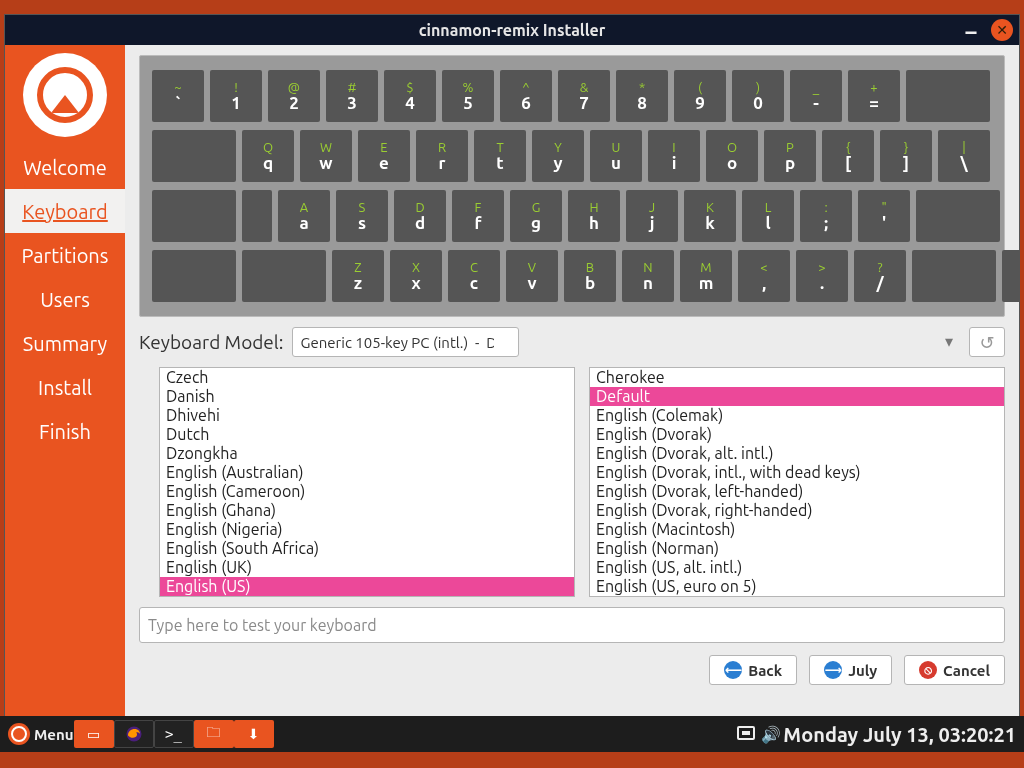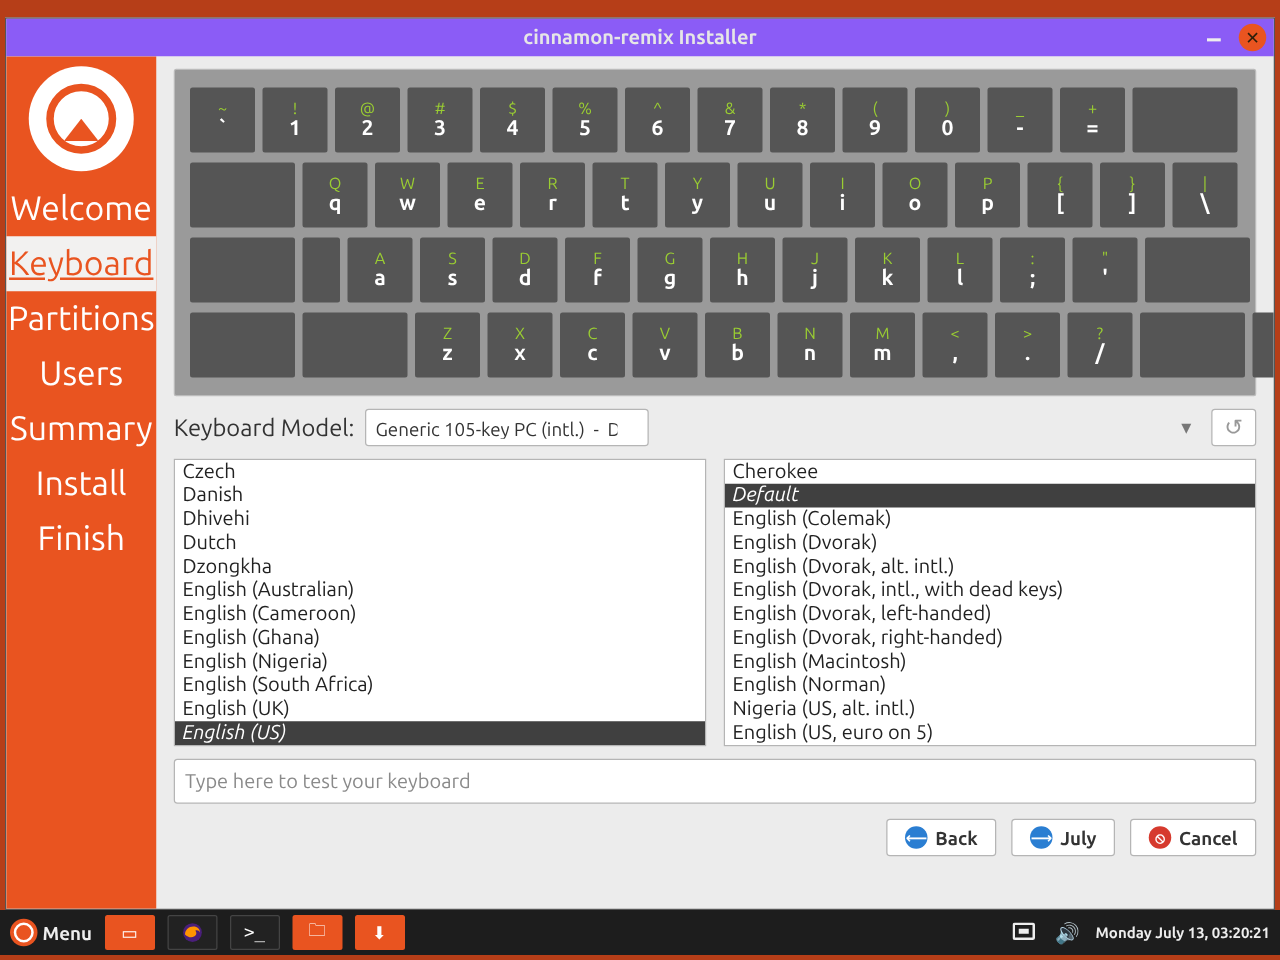--- a/index.html
+++ b/index.html
@@ -1,61 +1,61 @@
 <!DOCTYPE html>
 <html><head>
 <meta charset="utf-8">
 <style>
   * { margin:0; padding:0; box-sizing:border-box; font-family:"Ubuntu","DejaVu Sans",sans-serif; }
   body { width:1024px; height:768px; background:#b63e18; overflow:hidden; position:relative; }
   .top-bar { height:14px; background:#b63e18; }
   .window { position:absolute; top:14px; left:4px; right:4px; bottom:40px; background:#ececec; border:1px solid #555; display:flex; flex-direction:column; }
-  .titlebar { height:30px; background:#8b5cf6; display:flex; align-items:center; justify-content:center; position:relative; color:#e6e6e6; font-size:16px; font-weight:bold; }
+  .titlebar { height:30px; background:#0f172a; display:flex; align-items:center; justify-content:center; position:relative; color:#e6e6e6; font-size:16px; font-weight:bold; }
   .titlebar .controls { position:absolute; right:6px; top:4px; display:flex; gap:10px; align-items:center; }
   .ctl-min { width:20px; height:20px; display:flex; align-items:center; justify-content:center; color:#eee; font-weight:bold; font-size:22px; }
   .ctl-close { width:22px; height:22px; border-radius:50%; background:#e95420; color:#2b1e0a; display:flex; align-items:center; justify-content:center; font-weight:bold; font-size:14px; }
   .body { flex:1; display:flex; overflow:hidden; }
   .sidebar { width:120px; background:#e95420; display:flex; flex-direction:column; align-items:center; padding-top:8px; }
   .logo { width:84px; height:84px; border-radius:50%; background:#fff; display:flex; align-items:center; justify-content:center; margin-bottom:8px; }
   .logo-inner { width:56px; height:56px; border-radius:50%; border:6px solid #e95420; background:#fff; position:relative; overflow:hidden; }
   .logo-inner::after { content:""; position:absolute; bottom:4px; left:8px; right:8px; height:18px; background:#e95420; clip-path:polygon(0 100%,50% 0,100% 100%); }
   .nav { list-style:none; width:100%; }
-  .nav li { height:44px; display:flex; align-items:center; justify-content:center; color:#fff; font-size:27px; }
+  .nav li { height:44px; display:flex; align-items:center; justify-content:center; color:#fff; font-size:20px; }
   .nav li.active { background:#f2f1f0; color:#e95420;text-decoration:underline; }
   .main { flex:1; padding:10px 14px 14px 14px; display:flex; flex-direction:column; gap:10px; overflow:hidden; }
   .kb-panel { border:1px solid #bbb; background:#9a9a9a; border-radius:2px; padding:14px 12px; display:flex; flex-direction:column; gap:8px; }
   .kb-row { display:flex; gap:6px; }
   .key { background:#555; border-radius:2px; flex:0 0 52px; height:52px; display:flex; flex-direction:column; align-items:center; justify-content:center; color:#fff; font-size:15px; line-height:1.1; }
   .key .shift { color:#9acd32; font-size:13px; }
   .key .main-char { color:#fff; font-weight:bold; font-size:17px; }
   .key.double { flex:0 0 84px; }
   .key.stub { background:#555; opacity:1; flex:0 0 30px; }
   .key.blank { background:#555; }
   .model-row { display:flex; align-items:center; gap:8px; }
   .model-label { font-size:19px; color:#333; white-space:nowrap; }
   .model-select { flex:1; height:30px; border:1px solid #b5b5b5; background:#fff; border-radius:3px; padding:0 24px 0 8px; font-size:15px; color:#333; appearance:none; position:relative; }
   .select-wrap { flex:1; position:relative; }
   .select-wrap::after { content:"▾"; position:absolute; right:8px; top:5px; color:#777; pointer-events:none; }
   .reset-btn { width:36px; height:30px; border:1px solid #b5b5b5; border-radius:3px; background:#fff; color:#999; font-size:18px; display:flex; align-items:center; justify-content:center; }
-  .lists { display:flex; gap:14px; height:230px; }
+  .lists { display:flex; gap:14px; height:230px;margin-left:20px; }
   .listbox { flex:1; border:1px solid #b5b5b5; background:#fff; overflow-y:scroll; position:relative; font-size:16px; }
   .listbox .item { padding:0 6px; height:19px; line-height:19px; white-space:nowrap; cursor:default; color:#222; }
-  .listbox .item.sel { background:#404040; color:#fff;font-style:italic; }
+  .listbox .item.sel { background:#ec4899; color:#fff; }
   .test-input { height:36px; border:1px solid #b5b5b5; border-radius:3px; background:#fff; padding:12px 8px; font-size:16px; color:#333; }
   .test-input::placeholder { color:#8a8a8a; }
   .btn-row { display:flex; gap:12px; justify-content:flex-end; margin-top:2px; }
   .btn { height:30px; padding:0 14px; border:1px solid #b5b5b5; border-radius:3px; background:#fff; display:flex; align-items:center; gap:6px; font-size:15px; color:#333; font-weight:bold; }
   .btn .ico { width:18px; height:18px; display:flex; align-items:center; justify-content:center; border-radius:50%; background:#2a7ed2; color:#fff; font-size:12px; }
   .btn .ico.red { background:#d63a2e; }
-  .panel { position:absolute; left:0; right:0; bottom:4px; height:36px; background:#1d1d1d; display:flex; align-items:center; padding:0 8px; color:#eee; font-size:15px; gap:10px; }
+  .panel { position:absolute; left:0; right:0; bottom:16px; height:36px; background:#1d1d1d; display:flex; align-items:center; padding:0 8px; color:#eee; font-size:15px; }
   .panel .menu-btn { display:flex; align-items:center; gap:4px; font-weight:bold; }
   .panel .task { width:40px; height:28px; background:#e95420; border-radius:2px; display:flex; align-items:center; justify-content:center; color:#fff; font-size:14px; }
   .panel .task.dark { background:#222; border:1px solid #444; }
   .panel .spacer { flex:1; }
-  .panel .clock { font-weight:bold; font-size:12px; }
+  .panel .clock { font-weight:bold; font-size:20px; }
   .menu-logo { width:22px; height:22px; border-radius:50%; background:#e95420; display:inline-flex; align-items:center; justify-content:center; }
   .menu-logo::after { content:""; width:12px; height:12px; border-radius:50%; border:2px solid #fff; display:block; }
   .tray-ico { width:24px; height:18px; display:inline-flex; align-items:center; justify-content:center; }
   .speaker { font-size:16px; }
   
   .listbox::-webkit-scrollbar { width:16px; }
   .listbox::-webkit-scrollbar-track { background:#eaeaea; border-left:1px solid #ccc; }
   .listbox::-webkit-scrollbar-thumb { background:#c6c6c6; border:1px solid #aaa; }
 </style>
 </head>
@@ -325,21 +325,21 @@
             <div class="item">Cherokee</div>
             <div class="item sel">Default</div>
             <div class="item">English (Colemak)</div>
             <div class="item">English (Dvorak)</div>
             <div class="item">English (Dvorak, alt. intl.)</div>
             <div class="item">English (Dvorak, intl., with dead keys)</div>
             <div class="item">English (Dvorak, left-handed)</div>
             <div class="item">English (Dvorak, right-handed)</div>
             <div class="item">English (Macintosh)</div>
             <div class="item">English (Norman)</div>
-            <div class="item">Nigeria (US, alt. intl.)</div>
+            <div class="item">English (US, alt. intl.)</div>
             <div class="item">English (US, euro on 5)</div>
           </div>
       </div>
 
       <input class="test-input" placeholder="Type here to test your keyboard" style="">
 
       <div class="btn-row">
         <button class="btn">
           <span class="ico">⟵</span>
           <span>Back</span>

